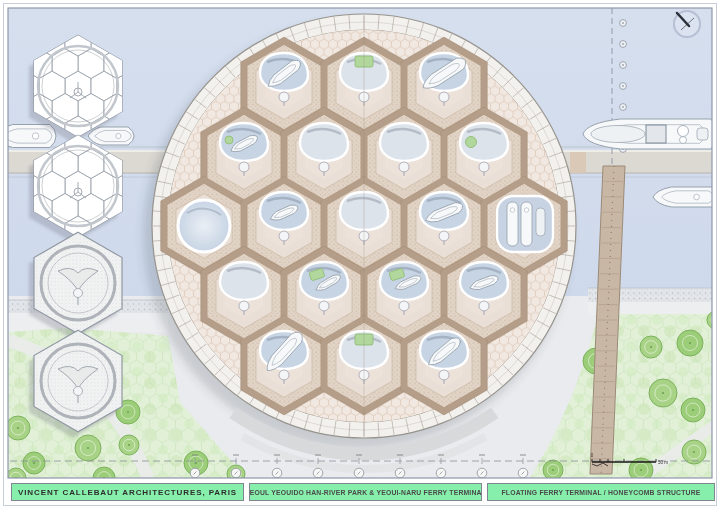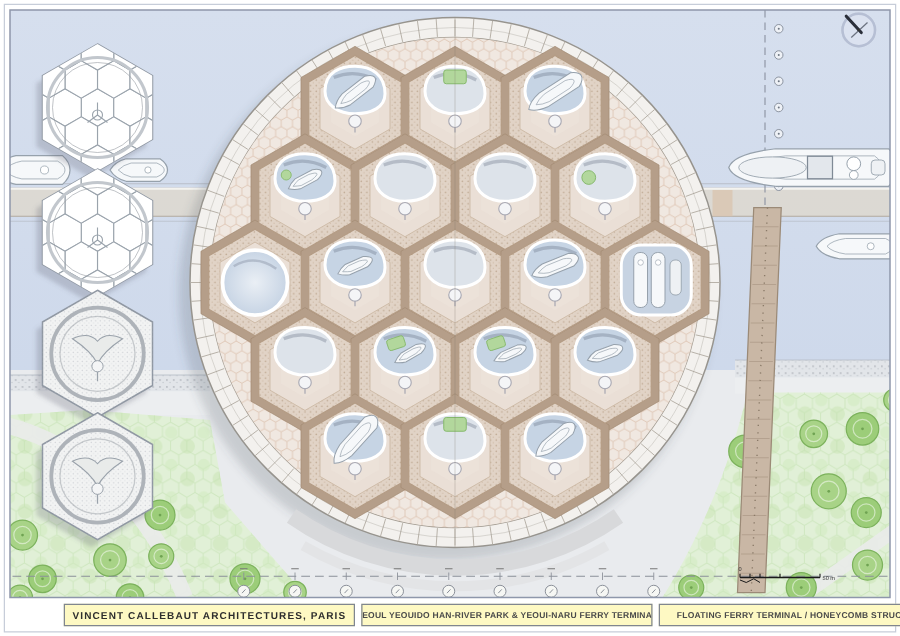--- a/index.html
+++ b/index.html
@@ -1,21 +1,21 @@
 <!DOCTYPE html>
 <html><head>
 <meta charset="utf-8">
 <style>
   html,body{margin:0;padding:0;background:#ffffff;}
   .sheet{position:relative;width:720px;height:509px;background:#ffffff;overflow:hidden;
          font-family:"Liberation Sans", sans-serif;}
   .sheet svg{position:absolute;left:0;top:0;}
   .titlebar{position:absolute;left:0;top:482px;width:720px;height:22px;}
-  .tbox{position:absolute;top:1px;height:16px;background:#fef9c3;border:1px solid #80868f;
-        display:flex;align-items:center;justify-content:center;white-space:nowrap;overflow:hidden;margin-left:40px;}
+  .tbox{position:absolute;top:1px;height:16px;background:#86efac;border:1px solid #80868f;
+        display:flex;align-items:center;justify-content:center;white-space:nowrap;overflow:hidden;}
   .tbox.firm{left:11px;width:231px;font-size:8px;font-weight:bold;letter-spacing:0.9px;color:#2e2e2e;}
   .tbox.proj{left:249px;width:231px;font-size:6.8px;letter-spacing:0.2px;color:#4a4a4a;font-weight:bold;}
   .tbox.draw{left:487px;width:226px;font-size:6.8px;letter-spacing:0.2px;color:#4a4a4a;font-weight:bold;}
 </style>
 </head>
 <body>
 
 <div class="sheet">
   <svg id="plan-svg" width="720" height="509" viewBox="0 0 720 509">
       <defs>

